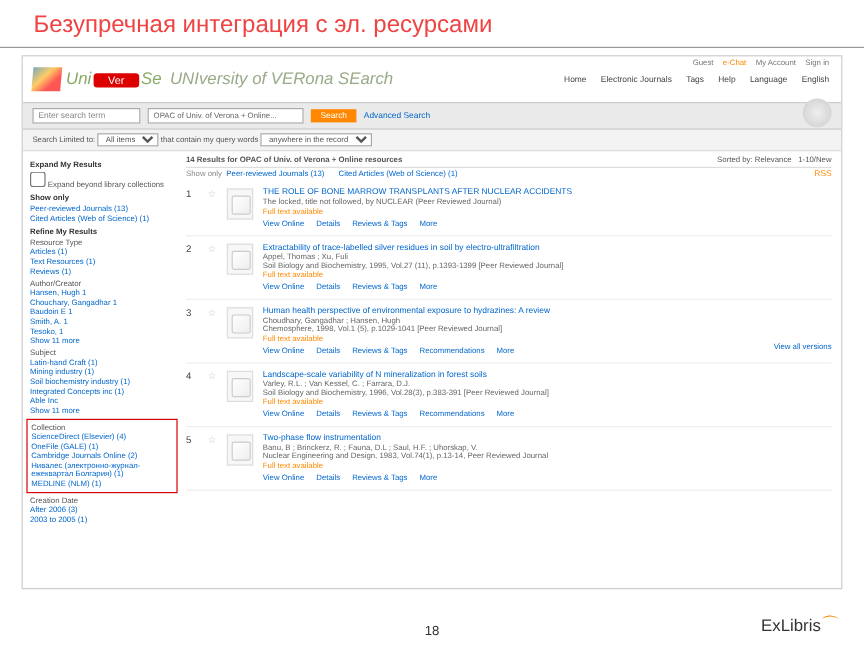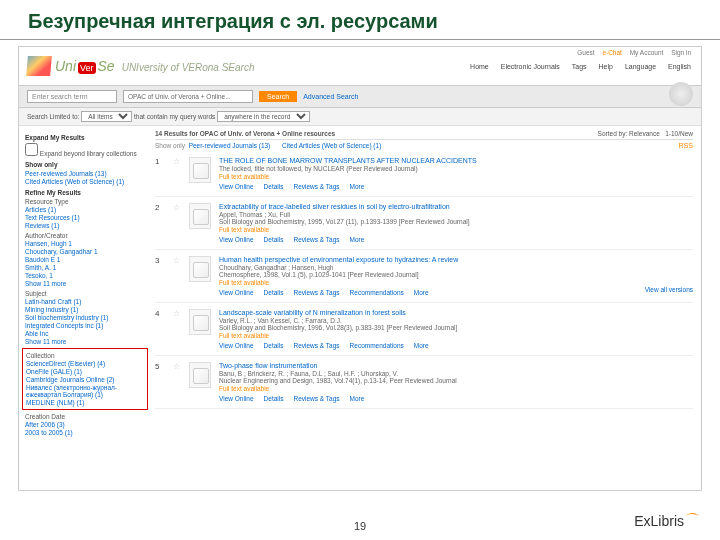--- a/index.html
+++ b/index.html
@@ -1,23 +1,23 @@
 <!DOCTYPE html>
 <html><head>
 <meta charset="utf-8">
 <style>
 *{margin:0;padding:0;box-sizing:border-box;font-family:Arial,sans-serif}
 body{width:720px;height:540px;background:#fff;position:relative;overflow:hidden}
-.slide-title{color:#14532d;font-size:20px;font-weight:bold;padding:10px 28px 6px;border-bottom:1px solid #999}
+.slide-title{color:#ef4444;font-size:20px;font-weight:normal;padding:10px 28px 6px;border-bottom:1px solid #999}
 .screenshot{margin:6px 18px 0;border:1px solid #ccc;height:445px;overflow:hidden;background:#fff;font-size:7px;color:#555}
 .header-bar{height:38px;display:flex;align-items:center;padding:0 8px;position:relative}
 .logo-area{display:flex;align-items:center;gap:4px}
 .logo-book{width:24px;height:20px;background:linear-gradient(135deg,#7ab 0%,#fc6 40%,#f55 70%);transform:skewX(-5deg)}
 .logo-text{font-family:Georgia,serif;font-size:14px;color:#8a6;font-style:italic}
-.logo-verse{display:inline-block;background:#d00;color:#fff;padding:1px 2px;font-size:9px;border-radius:3px;font-style:normal;margin:0 2px}
+.logo-verse{display:inline-block;background:#d00;color:#fff;padding:1px 12px;font-size:9px;border-radius:3px;font-style:normal;margin:0 2px}
 .topnav{position:absolute;right:10px;top:2px;font-size:6.5px;color:#777}
 .topnav span{margin-left:6px}
 .navrow{position:absolute;right:10px;top:16px;font-size:7px;color:#444}
 .navrow span{margin-left:10px}
 .search-bar{background:#eaeaea;border-top:1px solid #ccc;border-bottom:1px solid #ccc;padding:4px 8px;display:flex;align-items:center;gap:6px;position:relative}
 .search-inp{background:#fff;border:1px solid #aaa;padding:2px 4px;font-size:7px;color:#888;width:90px}
 .search-sel{background:#fff;border:1px solid #aaa;padding:2px 4px;font-size:6.5px;color:#666;width:130px}
 .search-btn{background:#f80;color:#fff;border:none;padding:2px 8px;font-size:7px}
 .adv{color:#06c;font-size:7px}
 .crest{position:absolute;right:8px;top:-4px;width:24px;height:24px;border-radius:50%;background:radial-gradient(circle,#eee,#ccc)}
@@ -55,21 +55,21 @@
 <body>
 
 <div class="slide-title">Безупречная интеграция с эл. ресурсами</div>
 
 <div class="screenshot">
   <div class="header-bar">
     <div class="logo-area">
       <div class="logo-book"></div>
       <span class="logo-text">
         <span>Uni</span><span class="logo-verse">Ver</span><span>Se</span>
-        &nbsp;<span style="font-size:10px;color:#9a8">UNIversity of VERona SEarch</span>
+        &nbsp;<span style="font-size:14px;color:#9a8">UNIversity of VERona SEarch</span>
       </span>
     </div>
     <div class="topnav">
       <span>Guest</span>
       <span style="color:#f80">e-Chat</span>
       <span>My Account</span>
       <span>Sign in</span>
     </div>
     <div class="navrow">
       <span>Home</span>
@@ -212,14 +212,14 @@
     <div class="src">Nuclear Engineering and Design, 1983, Vol.74(1), p.13-14, Peer Reviewed Journal</div>
     <div class="ft">Full text available</div>
     <div class="acts"><span>View Online</span><span>Details</span><span>Reviews &amp; Tags</span><span>More</span></div>
   </div>
           </div>
         </div>
     </div>
   </div>
 </div>
 
-<div class="slide-num">19</div>
+<div class="slide-num">18</div>
 <div class="footer-logo"><span>ExLibris</span><span class="arc">⌒</span></div>
 
 </body></html>

